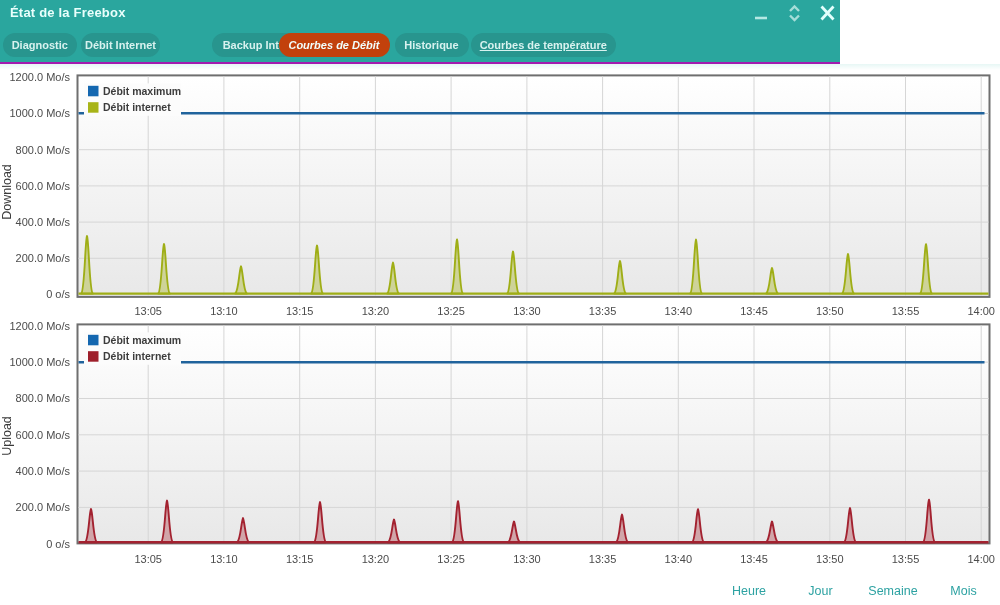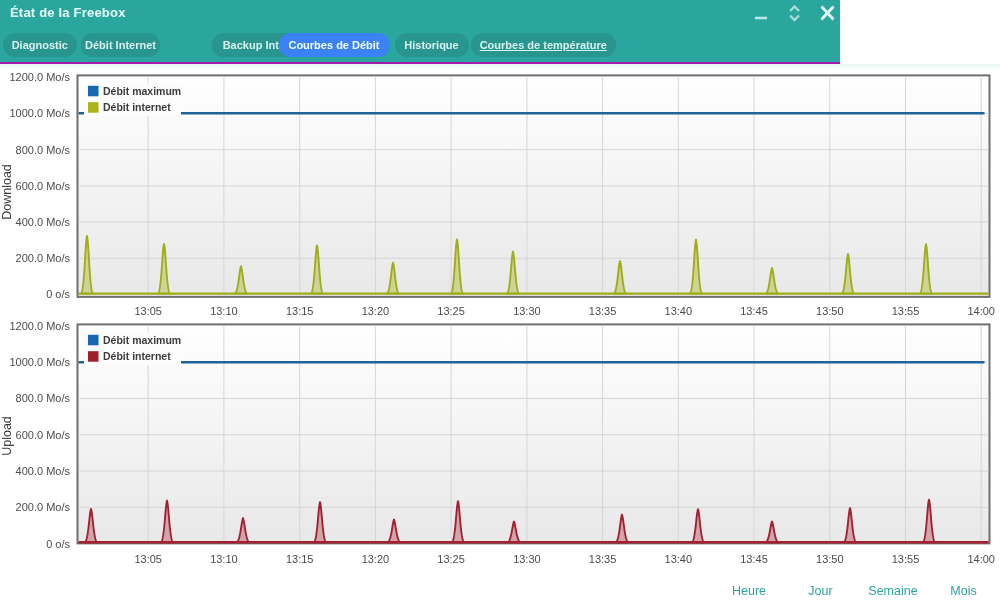--- a/index.html
+++ b/index.html
@@ -1,21 +1,21 @@
 <!DOCTYPE html>
 <html><head><meta charset="utf-8"><title>État de la Freebox</title>
 <style>
 html,body{margin:0;padding:0;background:#ffffff;}
 body{width:1000px;height:605px;overflow:hidden;font-family:"Liberation Sans",sans-serif;}
 #win{position:relative;width:1000px;height:605px;background:#ffffff;}
 #hdr{position:absolute;left:0;top:0;width:840px;height:64px;background:#2aa69e;border-bottom:2px solid #a21caf;box-sizing:border-box;z-index:5;}
 #hdrfade{position:absolute;left:0;top:64px;width:1000px;height:6px;background:linear-gradient(#e7f7f5,#ffffff);z-index:4;}
 #title{position:absolute;left:10px;top:5px;color:#e9fffc;font-size:13px;font-weight:bold;letter-spacing:0.2px;}
 .tab{position:absolute;top:33px;height:24px;background:#28958e;border-radius:12px;color:#d8f2ef;font-size:11px;font-weight:bold;text-align:center;line-height:24px;box-sizing:border-box;}
-.tab.active{background:#3b82f6;color:#f2fffd;}
+.tab.active{background:#c2410c;color:#f2fffd;font-style:italic;}
 </style></head>
 <body>
 <div id="win">
 <svg xmlns="http://www.w3.org/2000/svg" width="1000" height="605" viewBox="0 0 1000 605" style="position:absolute;left:0;top:0;" font-family="Liberation Sans, sans-serif">
 <defs>
         <linearGradient id="g1" x1="0" y1="0" x2="0" y2="1">
           <stop offset="0" stop-color="#ffffff"></stop>
           <stop offset="1" stop-color="#e8e8e8"></stop>
         </linearGradient>
         <linearGradient id="g2" x1="0" y1="0" x2="0" y2="1">

